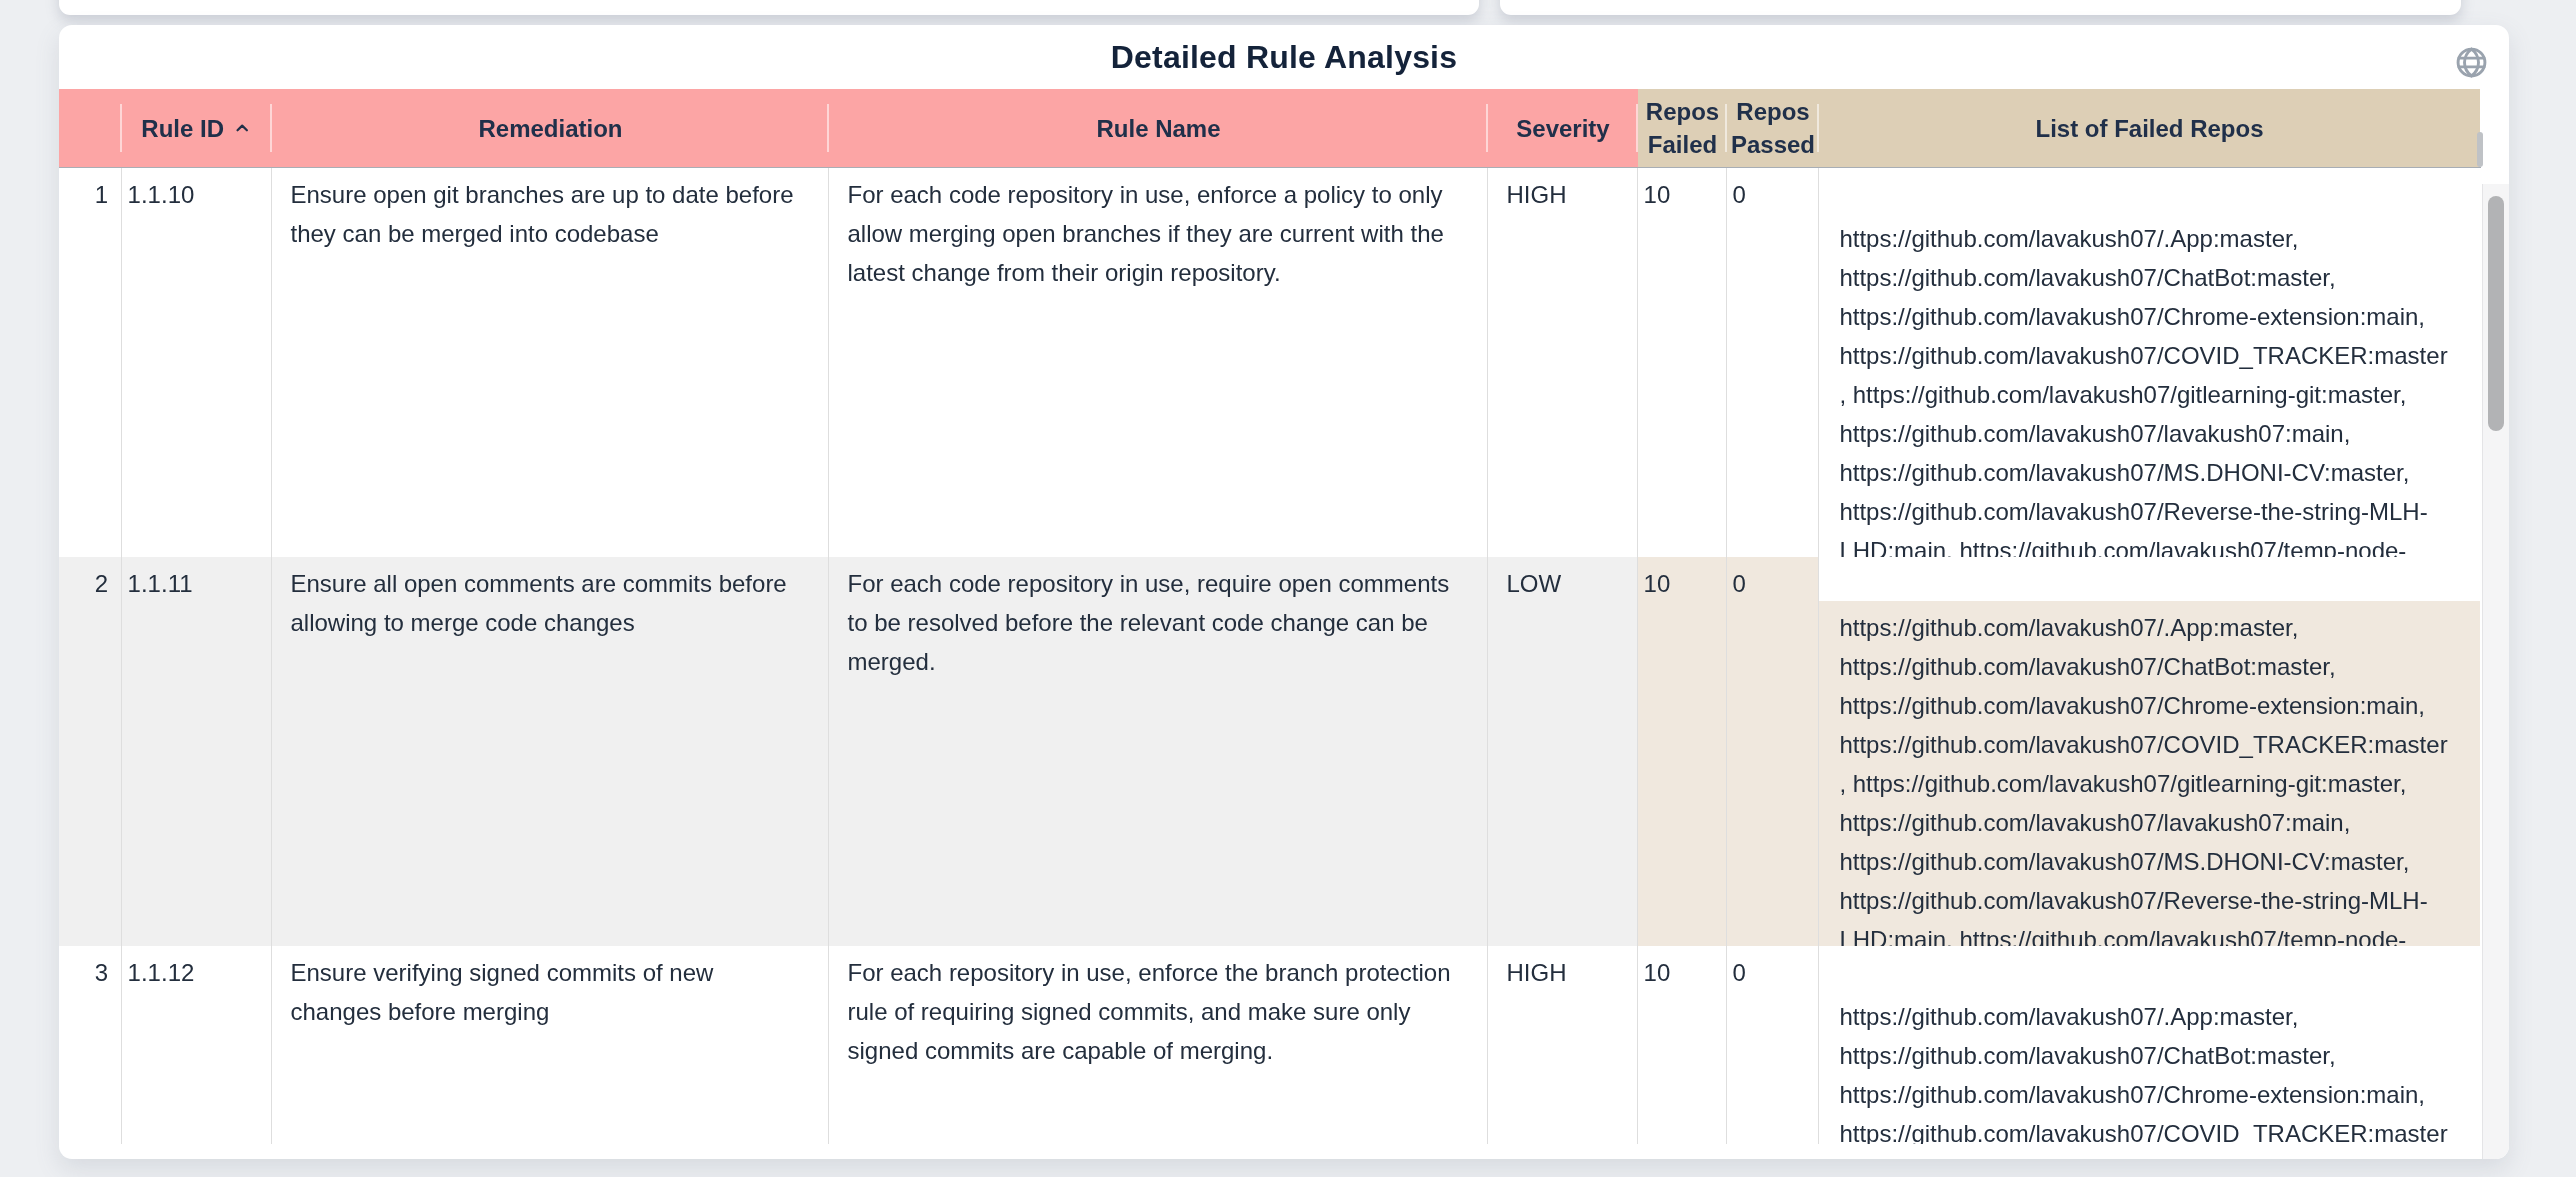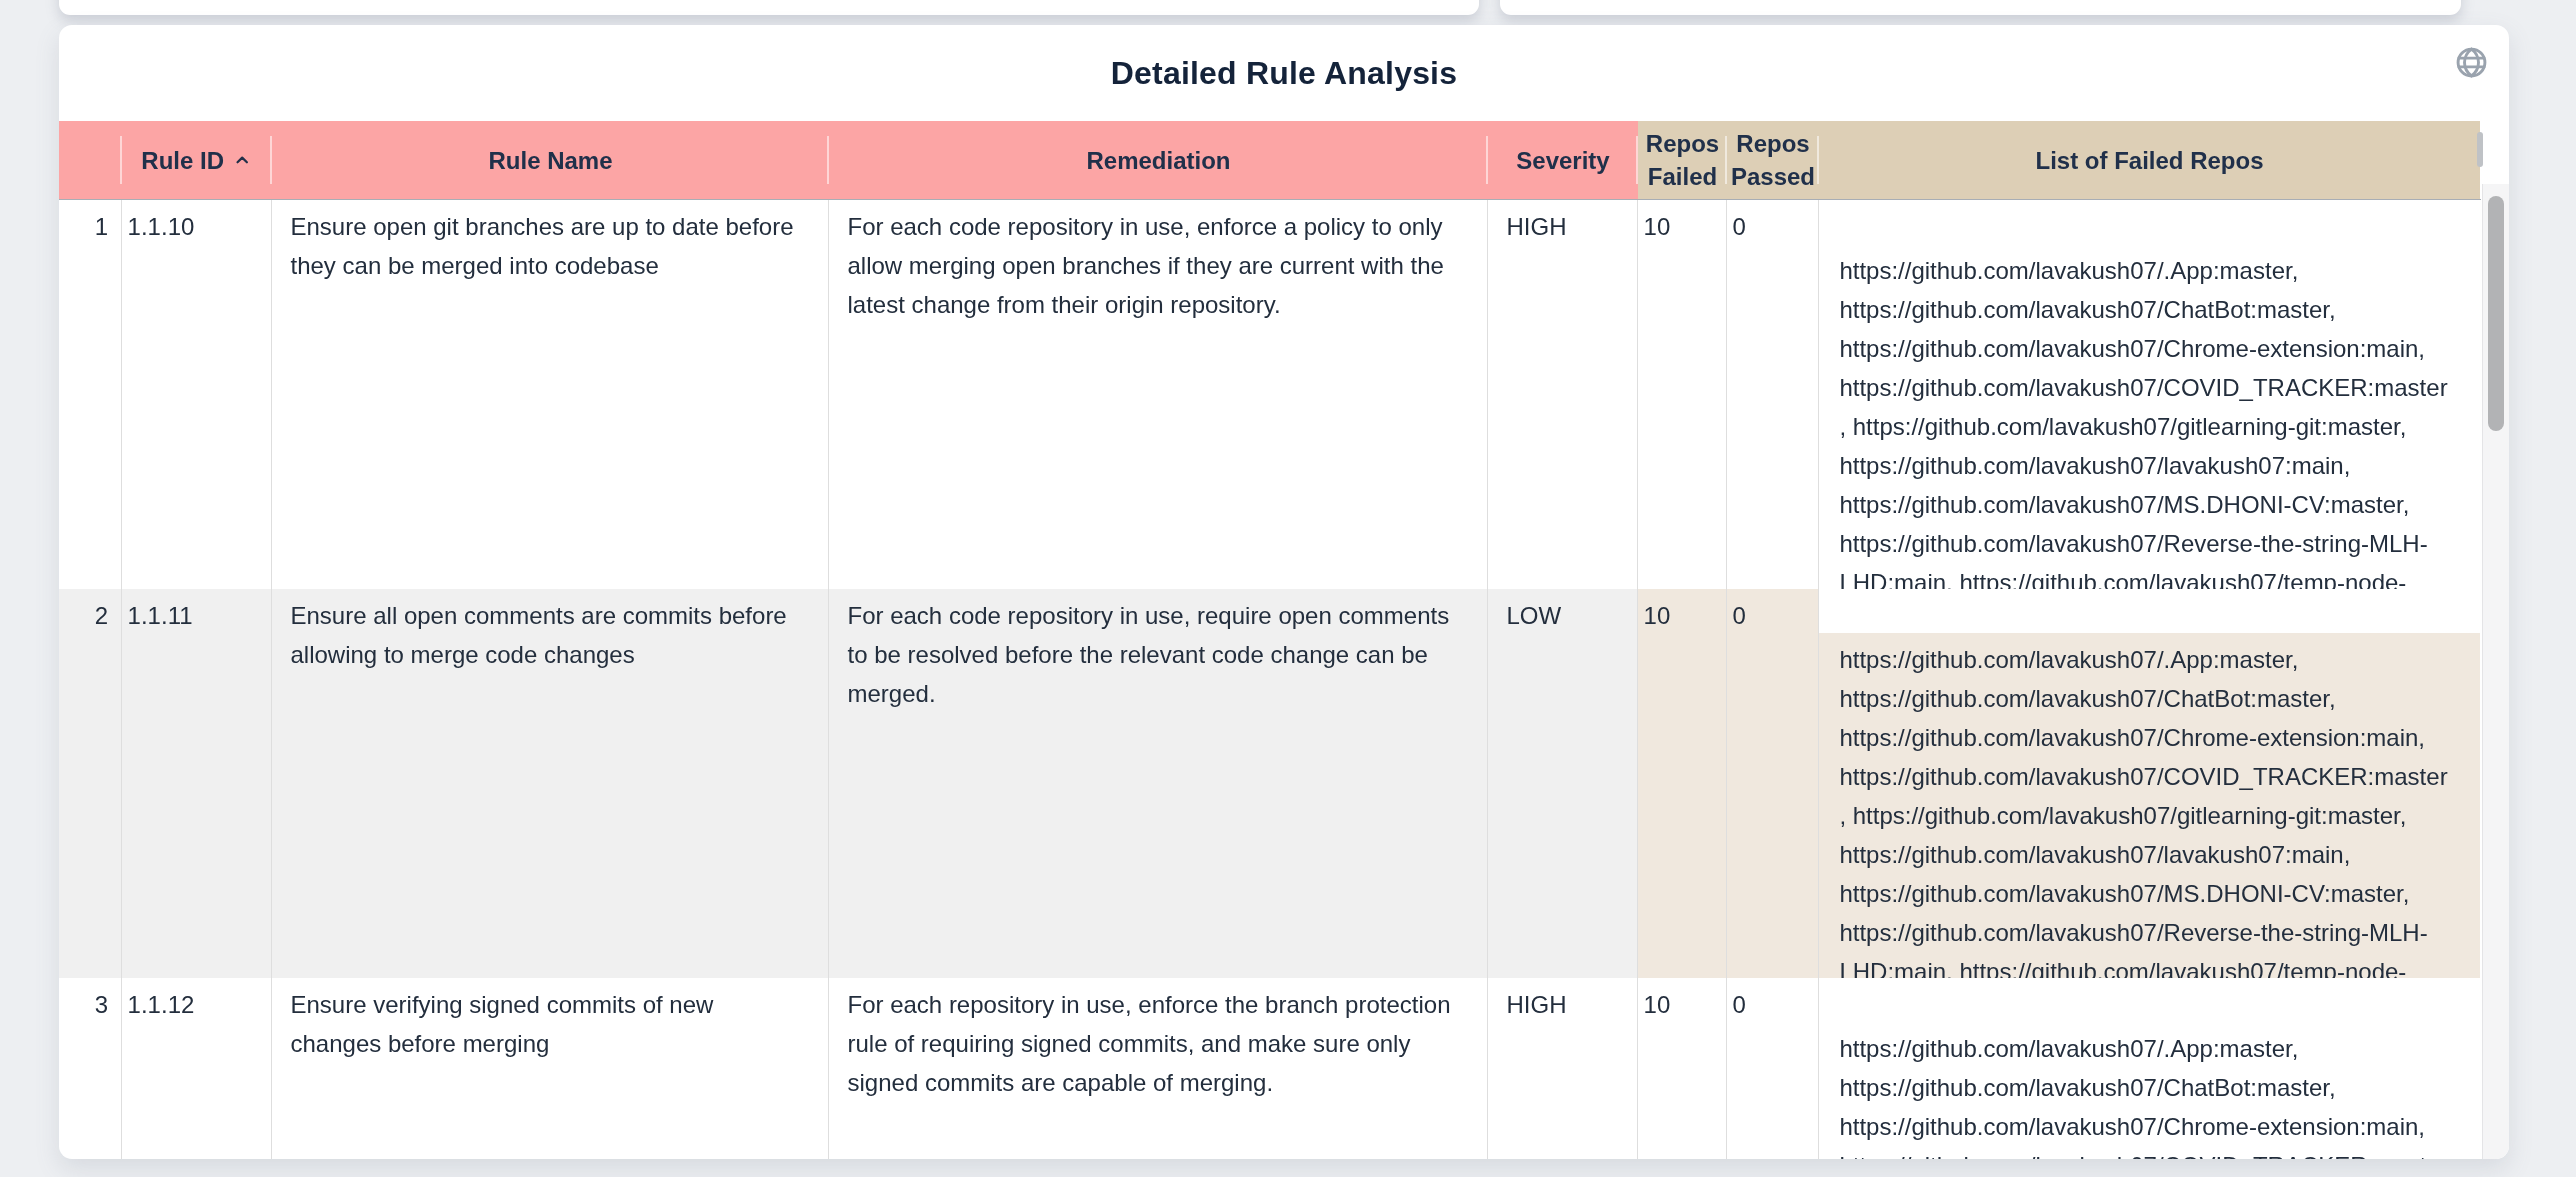--- a/index.html
+++ b/index.html
@@ -17,21 +17,21 @@
   }
   .top-frag.left{left:59px;width:1420px;}
   .top-frag.right{left:1500px;width:961px;}
 
   
   .card{
     position:absolute;left:59px;top:25px;width:2450px;height:1134px;
     background:#fff;border-radius:13px;overflow:hidden;
     box-shadow:0 9.3px 24px rgba(100,110,130,.16);
   }
-  .card-top{position:relative;height:96px;display:flex;align-items:center;justify-content:center;}
+  .card-top{position:relative;height:64px;display:flex;align-items:center;justify-content:center;}
   .page-title{
     margin:0;font-size:32px;font-weight:700;color:#14233a;letter-spacing:0.2px;
   }
   .globe{position:absolute;top:20.4px;right:20.4px;width:35px;height:35px;}
 
   
   .tbl{width:2422px;}
   .thead,.trow{
     display:grid;
     grid-template-columns:63px 150px 557px 659px 150px 89px 92px 661px;
@@ -103,22 +103,22 @@
     <div class="thead">
       <div class="cell"></div>
       <div class="cell">
         <span>Rule ID</span>
         <span class="sort-caret">
           <svg viewBox="0 0 24 24" width="20.4" height="20.4" fill="none" stroke="#223049" stroke-width="2.6" stroke-linecap="round" stroke-linejoin="round">
               <path d="M6.5 14.5 12 9l5.5 5.5"></path>
             </svg>
         </span>
       </div>
+      <div class="cell">Remediation</div>
       <div class="cell">Rule Name</div>
-      <div class="cell">Remediation</div>
       <div class="cell">Severity</div>
       <div class="cell tan">Repos Failed</div>
       <div class="cell tan">Repos Passed</div>
       <div class="cell tan">List of Failed Repos</div>
     </div>
 
     <div class="trow">
       <div class="cell c-num">1</div>
       <div class="cell c-ruleid">1.1.10</div>
       <div class="cell">Ensure open git branches are up to date before they can be merged into codebase</div>

